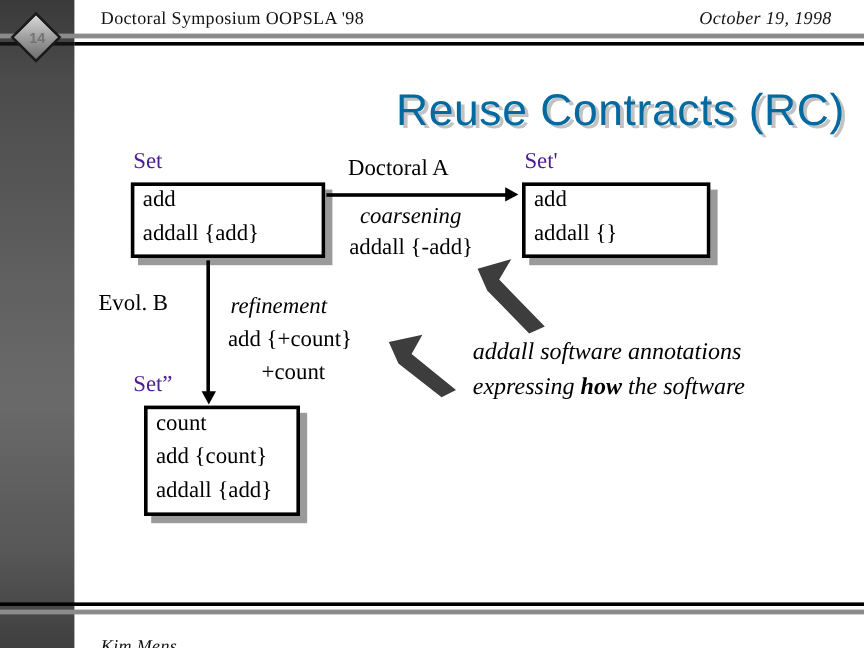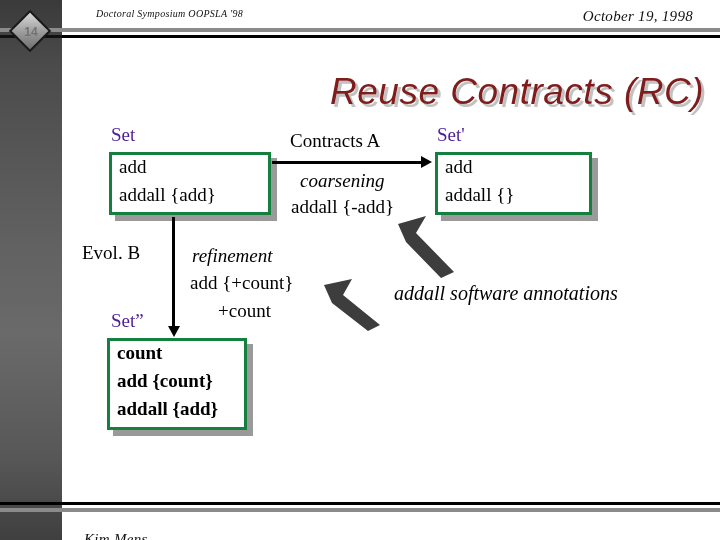--- a/index.html
+++ b/index.html
@@ -88,25 +88,24 @@
     color: #737373;
     font-family: "Liberation Sans", sans-serif;
     font-size: 12px;
     font-weight: bold;
     letter-spacing: 0px;
   }
 
   
   .hdr-left {
     position: absolute;
-    left: 96px;
+    left: 84px;
     top: 8px;
     font-family: "Liberation Serif", serif;
-    font-style: italic;
-    font-size: 10px;
+    font-size: 15px;
     color: #111111;
     white-space: nowrap;
     letter-spacing: 0.3px;
   }
   .hdr-right {
     position: absolute;
     right: 27px;
     top: 8px;
     font-family: "Liberation Serif", serif;
     font-style: italic;
@@ -116,33 +115,32 @@
     letter-spacing: 0.3px;
     margin-left: 16px;
   }
 
   
   .title {
     position: absolute;
     right: 16px;
     top: 71px;
     font-family: "Liberation Sans", sans-serif;
-    font-style: italic;
     font-size: 37px;
-    color: #7f1d1d;
+    color: #0369a1;
     white-space: nowrap;
     text-shadow: 3px 3px 0 #c2c2c2;
     letter-spacing: 0.5px;
   }
 
   
   .box {
     position: absolute;
     background: #ffffff;
-    border: 3px solid #15803d;
+    border: 3px solid #000000;
     box-sizing: border-box;
     box-shadow: 6px 6px 0 #9a9a9a;
   }
   .box-line {
     position: absolute;
     font-family: "Liberation Serif", serif;
     font-size: 19px;
     color: #000000;
     white-space: nowrap;
     left: 7px;
@@ -264,55 +262,56 @@
   <div class="hdr-right">October 19, 1998</div>
 
   <div class="title">Reuse Contracts (RC)</div>
 
   <div class="box-label" style="left:111px; top:124px;">Set</div>
   <div class="box" style="left:109px; top:152px; width:162px; height:63px;">
     <div class="box-line" style="top:1px;">add</div>
     <div class="box-line" style="top:29px;">addall {add}</div>
   </div>
 
-  <div class="txt" style="left:290px; top:130px;">Contracts A</div>
+  <div class="txt" style="left:290px; top:130px;">Doctoral A</div>
   <div class="arrow-h-line" style="left:272px; top:161px; width:150px;"></div>
   <div class="arrow-h-head" style="left:421px; top:156px;"></div>
   <div class="txt txt-ital" style="left:300px; top:170px;">coarsening</div>
   <div class="txt" style="left:291px; top:196px;">addall {-add}</div>
 
   <div class="box-label" style="left:437px; top:124px;">Set'</div>
   <div class="box" style="left:435px; top:152px; width:157px; height:63px;">
     <div class="box-line" style="top:1px;">add</div>
     <div class="box-line" style="top:29px;">addall {}</div>
   </div>
 
   <div class="txt" style="left:82px; top:242px;">Evol. B</div>
   <div class="arrow-v-line" style="left:172px; top:217px; height:112px;"></div>
   <div class="arrow-v-head" style="left:168px; top:326px;"></div>
   <div class="txt txt-ital" style="left:192px; top:245px;">refinement</div>
   <div class="txt" style="left:190px; top:272px;">add {+count}</div>
   <div class="txt" style="left:218px; top:300px;">+count</div>
 
   <div class="box-label" style="left:111px; top:310px;">Set”</div>
-  <div class="box" style="left:107px; top:338px; width:140px; height:92px;font-weight:bold;">
+  <div class="box" style="left:120px; top:338px; width:130px; height:92px;">
     <div class="box-line" style="top:1px;">count</div>
     <div class="box-line" style="top:29px;">add {count}</div>
     <div class="box-line" style="top:57px;">addall {add}</div>
   </div>
 
   <svg class="block-arrow" style="left:396px; top:212px;" width="62" height="68" viewBox="0 0 62 68">
     <polygon points="2,12 30,4 20,21 58,60 45,66 10,30" fill="#3d3d3d"></polygon>
   </svg>
 
   <svg class="block-arrow" style="left:322px; top:277px;" width="62" height="56" viewBox="0 0 62 56">
     <polygon points="2,8 30,2 21,18 58,48 46,54 10,26" fill="#3d3d3d"></polygon>
   </svg>
 
   <div class="annotation">
     <div>addall software annotations</div>
+    <div><span>expressing </span><b>how</b><span> the software</span></div>
   </div>
 
   <div class="footer-rule-black"></div>
   <div class="footer-rule-gray"></div>
   <div class="footer-name">Kim Mens</div>
 
 </div>
 
 </body></html>

